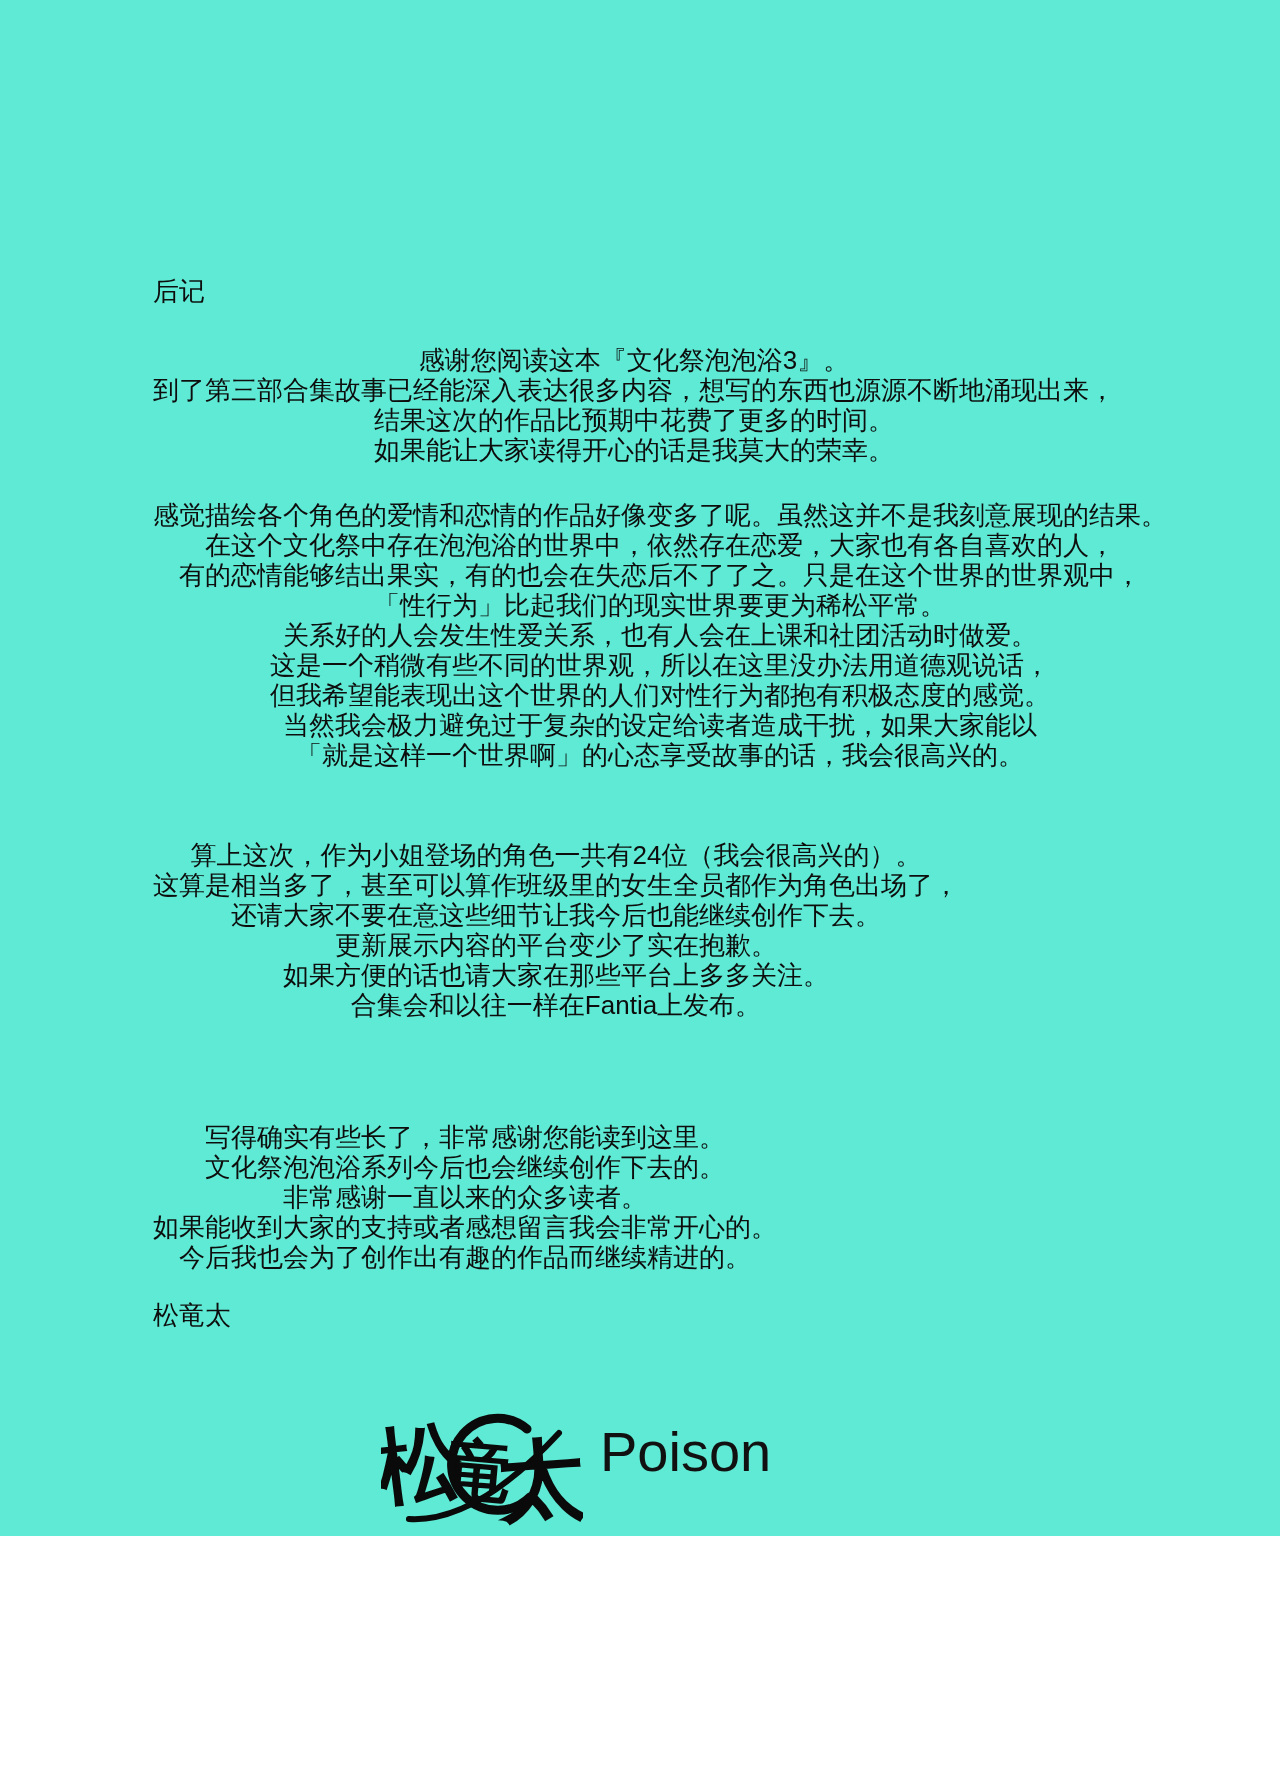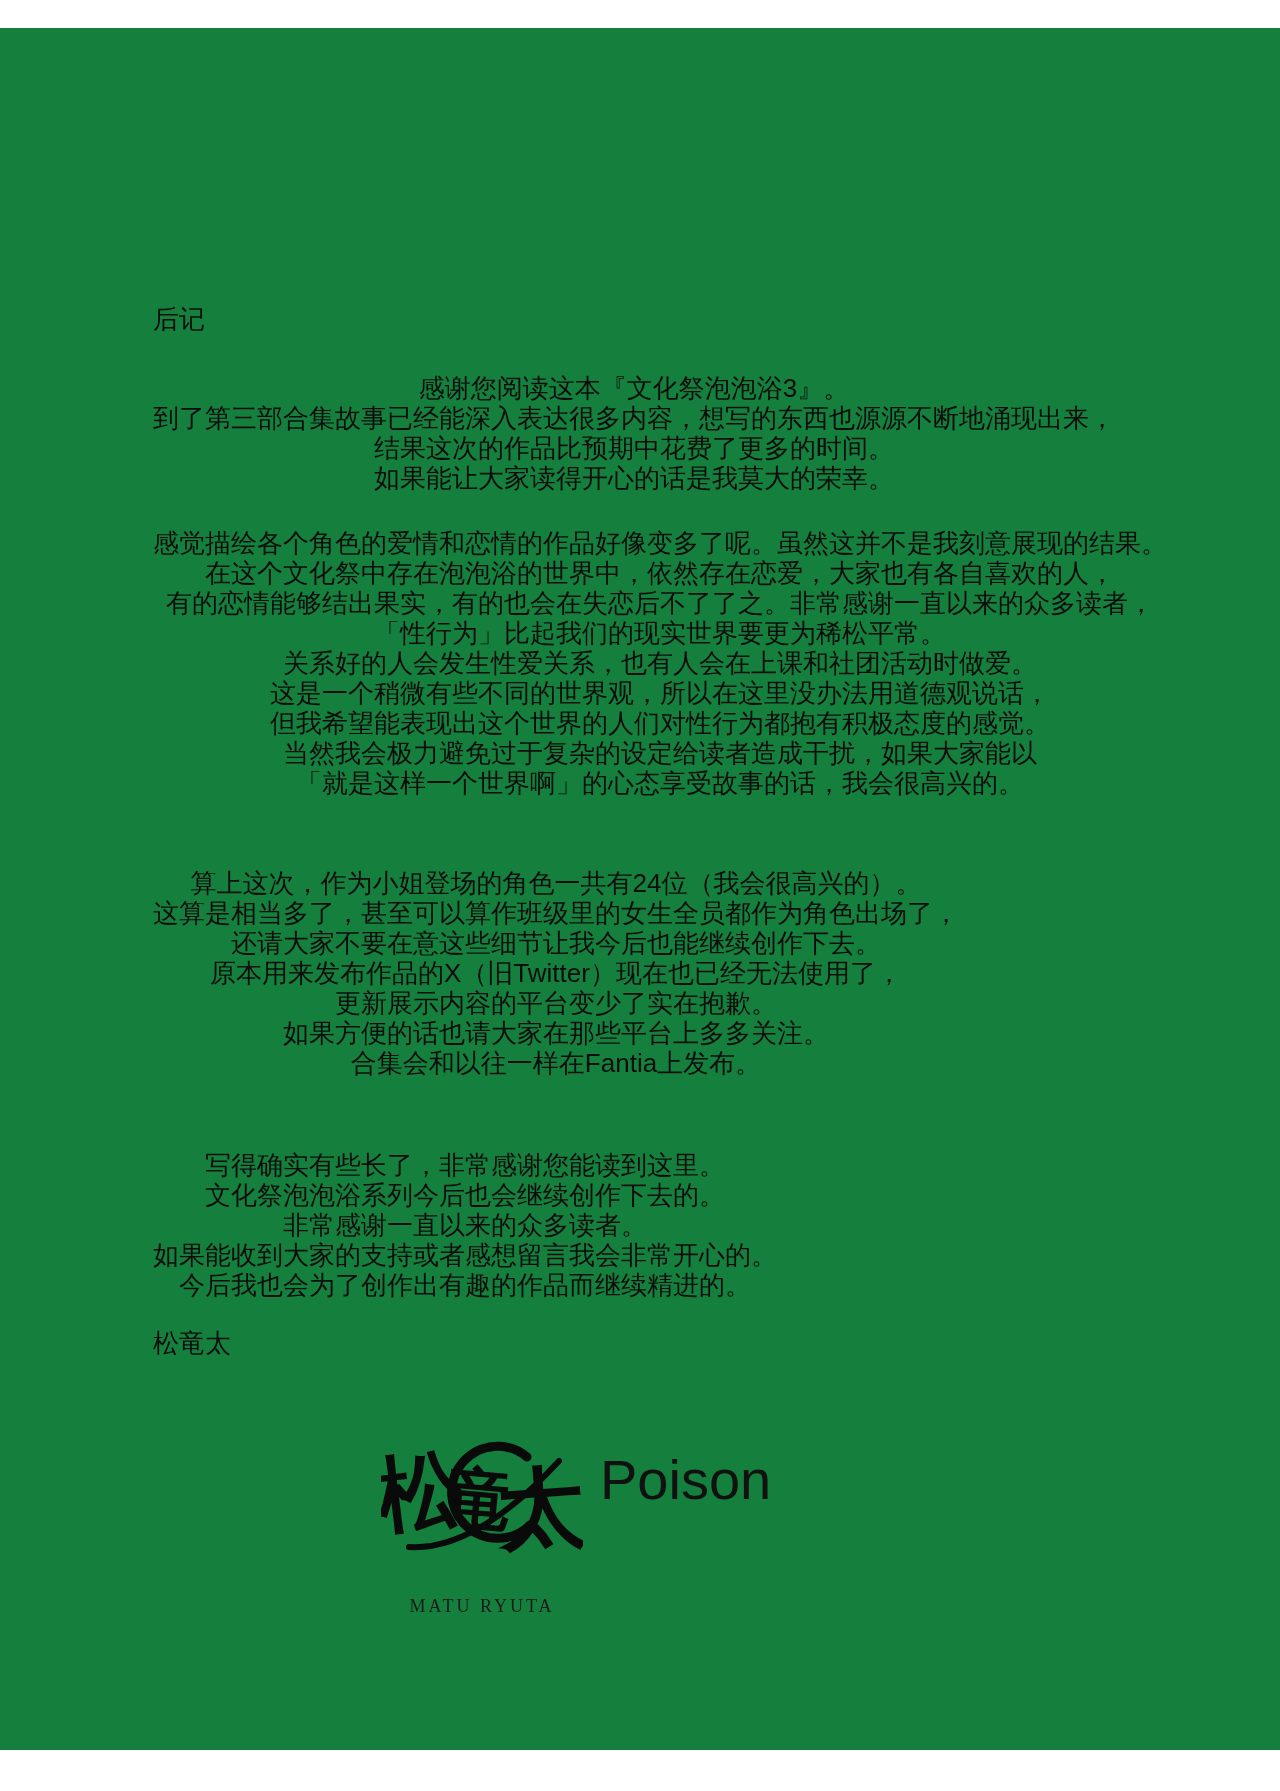--- a/index.html
+++ b/index.html
@@ -3,26 +3,25 @@
 <meta charset="utf-8">
 <style>
   html, body {
     margin: 0;
     padding: 0;
     background: #ffffff;
   }
   .page {
     position: relative;
     width: 1280px;
-    height: 1722px;
-    background: #15803d;
+    height: 1536px;
+    background: #5eead4;
     overflow: hidden;
     font-family: "Liberation Sans", sans-serif;
     color: #0d0d0d;
-    margin-top: 28px;
   }
   .title {
     position: absolute;
     left: 153px;
     top: 276px;
     font-size: 26px;
     line-height: 30px;
     color: #0d0d0d;
   }
   .para {
@@ -94,34 +93,33 @@
   <div class="para p1">
       <div class="line">感谢您阅读这本『文化祭泡泡浴3』。</div>
       <div class="line">到了第三部合集故事已经能深入表达很多内容，想写的东西也源源不断地涌现出来，</div>
       <div class="line">结果这次的作品比预期中花费了更多的时间。</div>
       <div class="line">如果能让大家读得开心的话是我莫大的荣幸。</div>
     </div>
 
   <div class="para p2">
       <div class="line">感觉描绘各个角色的爱情和恋情的作品好像变多了呢。虽然这并不是我刻意展现的结果。</div>
       <div class="line">在这个文化祭中存在泡泡浴的世界中，依然存在恋爱，大家也有各自喜欢的人，</div>
-      <div class="line">有的恋情能够结出果实，有的也会在失恋后不了了之。非常感谢一直以来的众多读者，</div>
+      <div class="line">有的恋情能够结出果实，有的也会在失恋后不了了之。只是在这个世界的世界观中，</div>
       <div class="line">「性行为」比起我们的现实世界要更为稀松平常。</div>
       <div class="line">关系好的人会发生性爱关系，也有人会在上课和社团活动时做爱。</div>
       <div class="line">这是一个稍微有些不同的世界观，所以在这里没办法用道德观说话，</div>
       <div class="line">但我希望能表现出这个世界的人们对性行为都抱有积极态度的感觉。</div>
       <div class="line">当然我会极力避免过于复杂的设定给读者造成干扰，如果大家能以</div>
       <div class="line">「就是这样一个世界啊」的心态享受故事的话，我会很高兴的。</div>
     </div>
 
   <div class="para p3">
       <div class="line">算上这次，作为小姐登场的角色一共有24位（我会很高兴的）。</div>
       <div class="line">这算是相当多了，甚至可以算作班级里的女生全员都作为角色出场了，</div>
       <div class="line">还请大家不要在意这些细节让我今后也能继续创作下去。</div>
-      <div class="line">原本用来发布作品的X（旧Twitter）现在也已经无法使用了，</div>
       <div class="line">更新展示内容的平台变少了实在抱歉。</div>
       <div class="line">如果方便的话也请大家在那些平台上多多关注。</div>
       <div class="line">合集会和以往一样在Fantia上发布。</div>
     </div>
 
   <div class="para p4">
       <div class="line">写得确实有些长了，非常感谢您能读到这里。</div>
       <div class="line">文化祭泡泡浴系列今后也会继续创作下去的。</div>
       <div class="line">非常感谢一直以来的众多读者。</div>
       <div class="line">如果能收到大家的支持或者感想留言我会非常开心的。</div>

